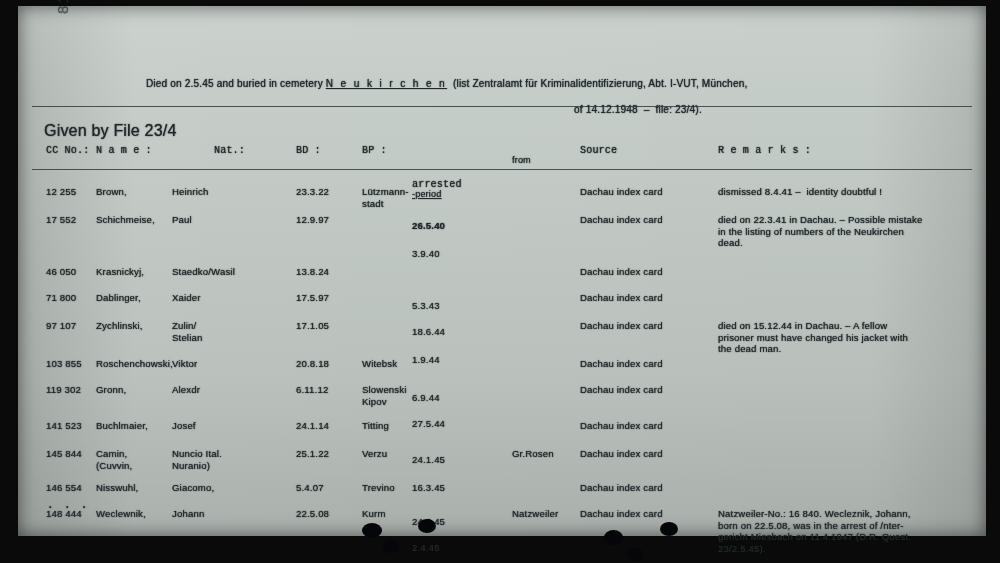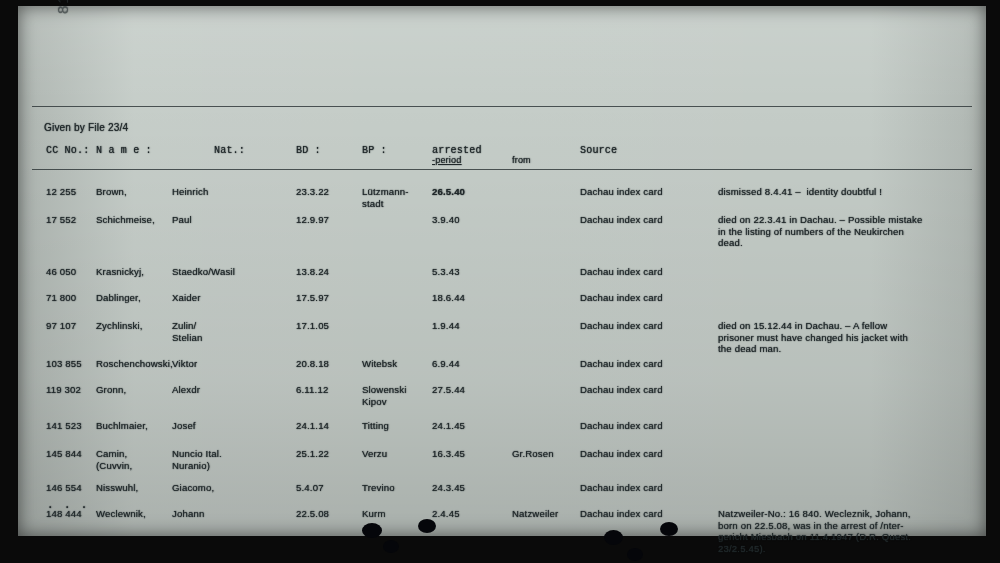--- a/index.html
+++ b/index.html
@@ -86,21 +86,21 @@
     opacity: 0.8;
     filter: blur(0.3px);
   }
   #rule1 { top: 100px; }
   #rule2 { top: 163px; }
 
   #givenline {
     position: absolute;
     left: 26px;
     top: 116px;
-    font-size: 10px;
+    font-size: 16px;
   }
   #foundline {
     position: absolute;
     left: 430px;
     top: 116px;
     font-size: 10px;
   }
 
   #headrow {
     position: absolute;
@@ -127,21 +127,21 @@
     font-size: 9.5px;
     line-height: 11.5px;
   }
   
   .c-no    { left: 28px;  width: 52px; }
   .c-name  { left: 78px;  width: 110px; }
   .c-name2 { left: 154px; width: 120px; }
   .c-nat   { left: 196px; width: 70px; }
   .c-bd    { left: 278px; width: 64px; }
   .c-bp    { left: 344px; width: 82px; }
-  .c-arr   { left: 414px; width: 70px; }
+  .c-arr   { left: 394px; width: 70px; margin-top: 34px; }
   .c-from  { left: 494px; width: 76px; }
   .c-src   { left: 562px; width: 110px; }
   .c-rem   { left: 700px; width: 262px; }
 
   
   .blob {
     position: absolute;
     background: #05060a;
     border-radius: 50%;
     filter: blur(0.6px);
@@ -159,35 +159,40 @@
 </head>
 <body>
 
 <div id="page">
 
   <div id="card">
 
     <div id="stamp" class="tw">81</div>
 
 
+    <div id="subtitle" class="tw">
+      <span>Died on 2.5.45 and buried in cemetery</span><span>&nbsp;</span><span class="u sp">N e u k i r c h e n</span><span>&nbsp;&nbsp;</span><span>(list Zentralamt für Kriminalidentifizierung, Abt. I-VUT, München,</span>
+      <span class="l2">of 14.12.1948  –  file: 23/4).</span>
+    </div>
 
     <div class="rule" id="rule1"></div>
 
     <div id="givenline" class="tw">Given by File 23/4</div>
 
     <div id="headrow" class="tw">
       <span class="h c-no">CC No.:</span>
       <span class="h c-name">N a m e :</span>
       <span class="h c-nat">Nat.:</span>
       <span class="h c-bd">BD :</span>
       <span class="h c-bp">BP :</span>
       <span class="h c-arr">arrested</span>
       <span class="h2 c-arr u">-period</span>
       <span class="h2 c-from">from</span>
       <span class="h c-src">Source</span>
+      <span class="h c-rem">R e m a r k s :</span>
     </div>
 
     <div class="rule" id="rule2"></div>
 
     <div id="rows">
         <div class="row tw" style="position: absolute; left: 0px; top: 8px; width: 968px;"><div class="cell c-no" style="white-space: pre;">12 255</div><div class="cell c-name" style="white-space: pre;">Brown,</div><div class="cell c-name2" style="white-space: pre;">Heinrich</div><div class="cell c-nat" style="white-space: pre;"></div><div class="cell c-bd" style="white-space: pre;">23.3.22</div><div class="cell c-bp" style="white-space: pre;">Lützmann-
 stadt</div><div class="cell c-arr" style="white-space: pre; font-weight: bold;">26.5.40</div><div class="cell c-from" style="white-space: pre;"></div><div class="cell c-src" style="white-space: pre;">Dachau index card</div><div class="cell c-rem" style="white-space: pre;">dismissed 8.4.41 –  identity doubtful !</div></div>
         <div class="row tw" style="position: absolute; left: 0px; top: 36px; width: 968px;"><div class="cell c-no" style="white-space: pre;">17 552</div><div class="cell c-name" style="white-space: pre;">Schichmeise,</div><div class="cell c-name2" style="white-space: pre;">Paul</div><div class="cell c-nat" style="white-space: pre;"></div><div class="cell c-bd" style="white-space: pre;">12.9.97</div><div class="cell c-bp" style="white-space: pre;"></div><div class="cell c-arr" style="white-space: pre;">3.9.40</div><div class="cell c-from" style="white-space: pre;"></div><div class="cell c-src" style="white-space: pre;">Dachau index card</div><div class="cell c-rem" style="white-space: pre;">died on 22.3.41 in Dachau. – Possible mistake
 in the listing of numbers of the Neukirchen
 dead.</div></div>

